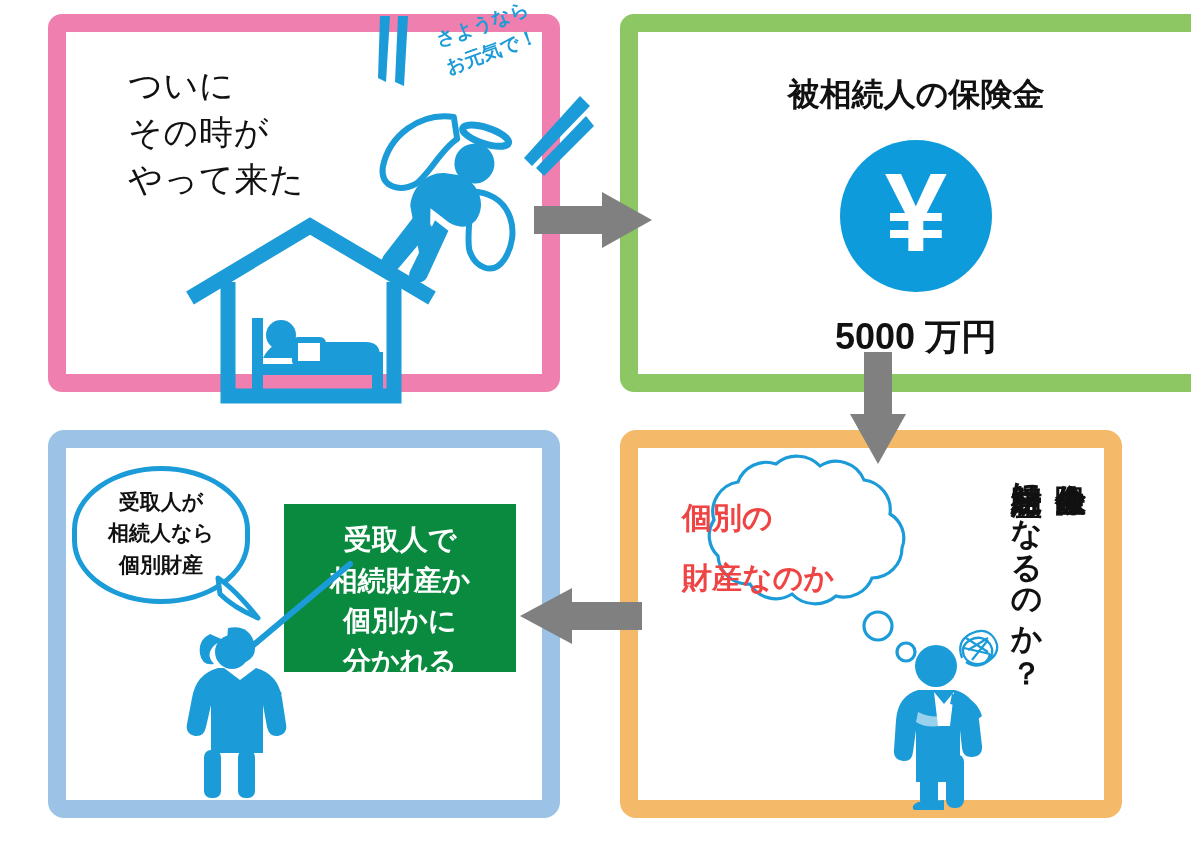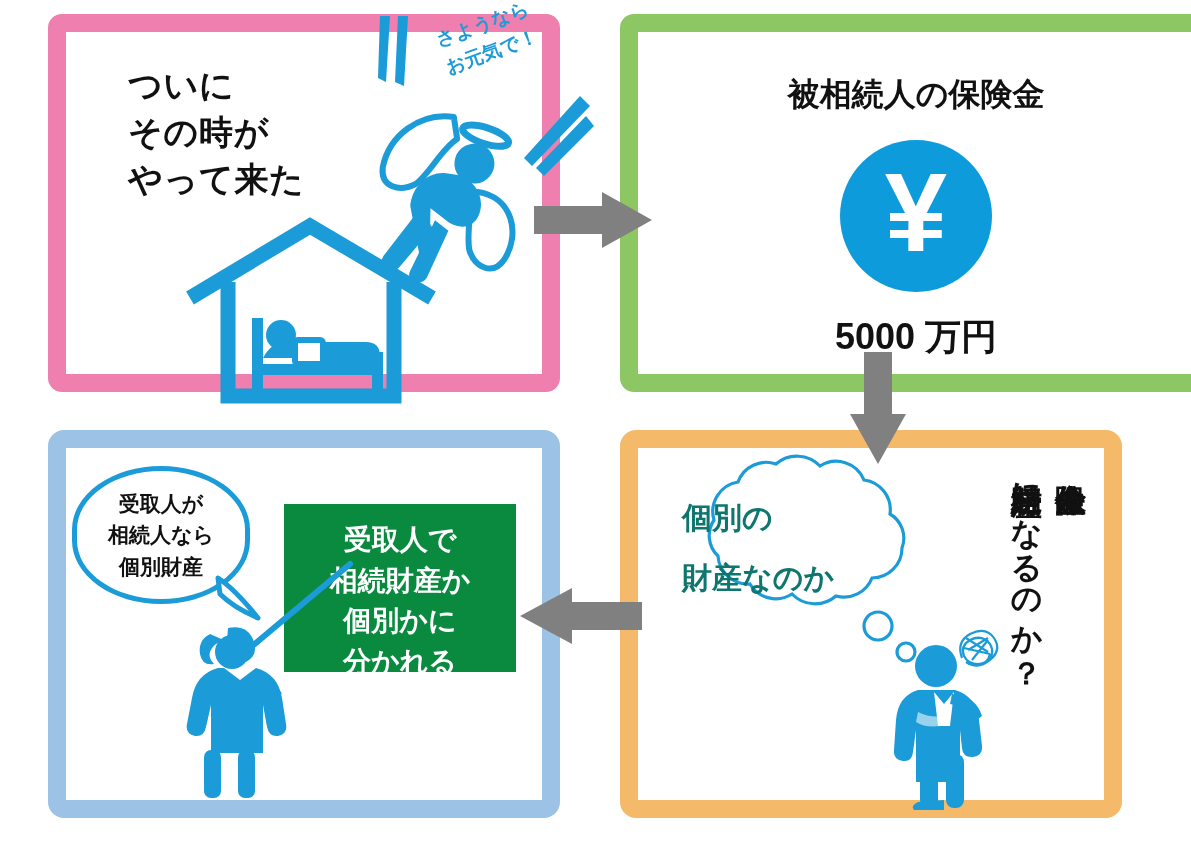--- a/index.html
+++ b/index.html
@@ -38,21 +38,21 @@
         border-right:28px solid transparent;border-top:50px solid #808080;}
 
   #arrow-left{left:520px;top:588px;width:122px;height:56px;}
   #arrow-left .shaft{left:50px;top:14px;width:72px;height:28px;}
   #arrow-left .head{left:0;top:0;border-top:28px solid transparent;
         border-bottom:28px solid transparent;border-right:52px solid #808080;}
 
   
   .jp{color:#111;line-height:1.38;white-space:pre-line;}
 
-  #tl-text{position:absolute;left:62px;top:30px;font-size:34px;font-weight:700;
+  #tl-text{position:absolute;left:62px;top:30px;font-size:34px;font-weight:400;
            letter-spacing:.02em;}
 
   #tr-title{position:absolute;left:0;right:0;top:40px;text-align:center;
             font-size:32px;font-weight:700;}
   #tr-amount{position:absolute;left:0;right:0;top:280px;text-align:center;
              font-size:36px;font-weight:700;}
 
   
   #yen-coin{position:absolute;left:50%;top:108px;transform:translateX(-50%);
             width:152px;height:152px;border-radius:50%;background:#0d9bdc;}
@@ -62,31 +62,31 @@
 
   
   #green-board{position:absolute;left:218px;top:56px;width:232px;height:168px;
                background:#0a8a3e;}
   #green-board .bt{position:absolute;left:0;right:0;top:16px;text-align:center;
                color:#fff;font-size:28px;font-weight:700;line-height:1.45;
                white-space:pre-line;}
 
   
   #speech{position:absolute;left:6px;top:18px;width:168px;height:128px;
-          background:#fff;border:5px solid #1b9bd8;border-radius:50%/46%;}
+          background:#fff;border:5px solid #1b9bd8;border-radius:50%/46%;font-family:Liberation Mono, monospace;}
   #speech .st{position:absolute;inset:0;display:flex;align-items:center;
           justify-content:center;text-align:center;font-size:21px;
           font-weight:700;line-height:1.5;white-space:pre-line;color:#111;}
   #speech-tail{position:absolute;left:150px;top:128px;width:46px;height:46px;}
 
   
   #thought{position:absolute;left:18px;top:10px;width:294px;height:178px;}
   #thought .tt{position:absolute;left:26px;top:30px;right:26px;
           font-size:30px;font-weight:700;line-height:2.0;
-          white-space:pre-line;color:#0f766e;text-align:left;}
+          white-space:pre-line;color:#ef4444;text-align:left;}
 
   .vtext{position:absolute;writing-mode:vertical-rl;text-orientation:upright;
          font-size:31px;font-weight:700;line-height:1.28;color:#111;
          letter-spacing:.01em;}
   #v-right{right:14px;top:12px;height:240px;}
   #v-left {right:58px;top:12px;height:330px;}
 
   svg{display:block;overflow:visible;}
 </style>
 </head>

